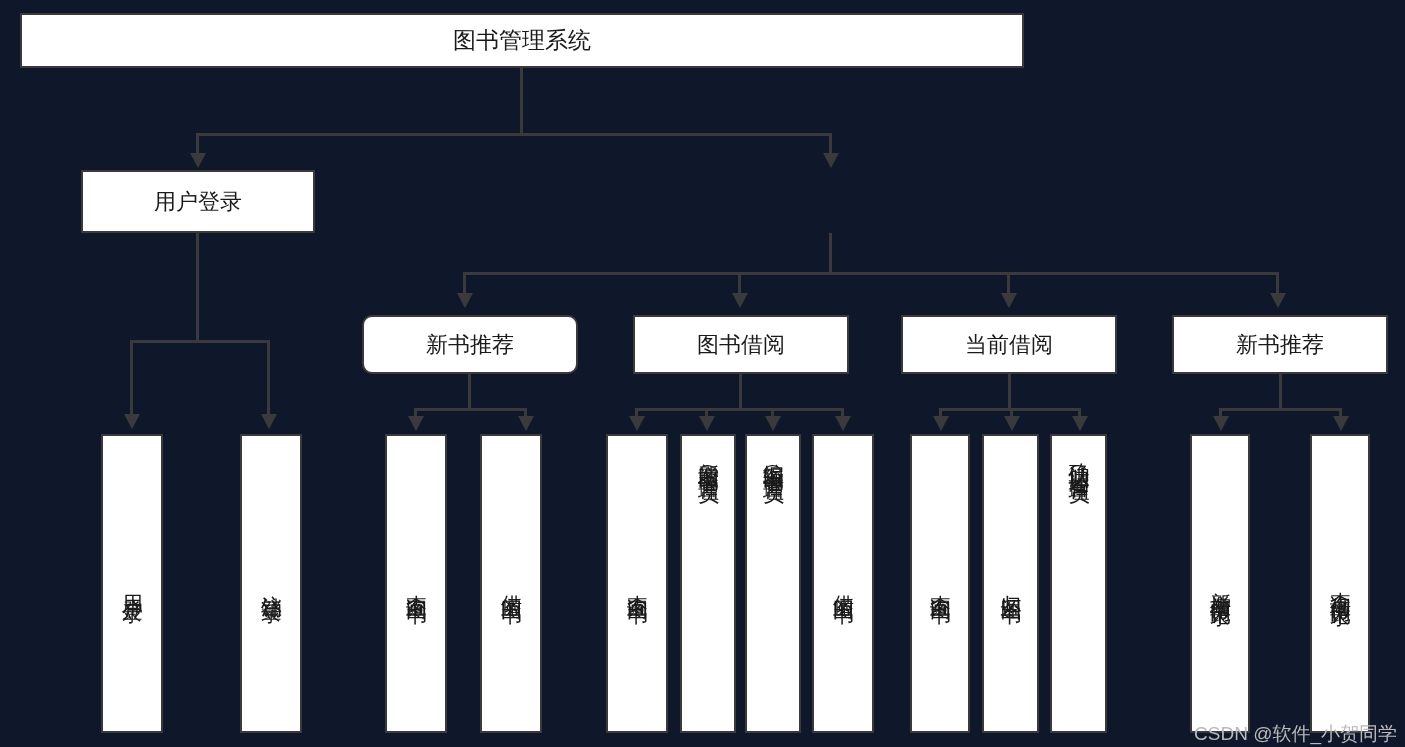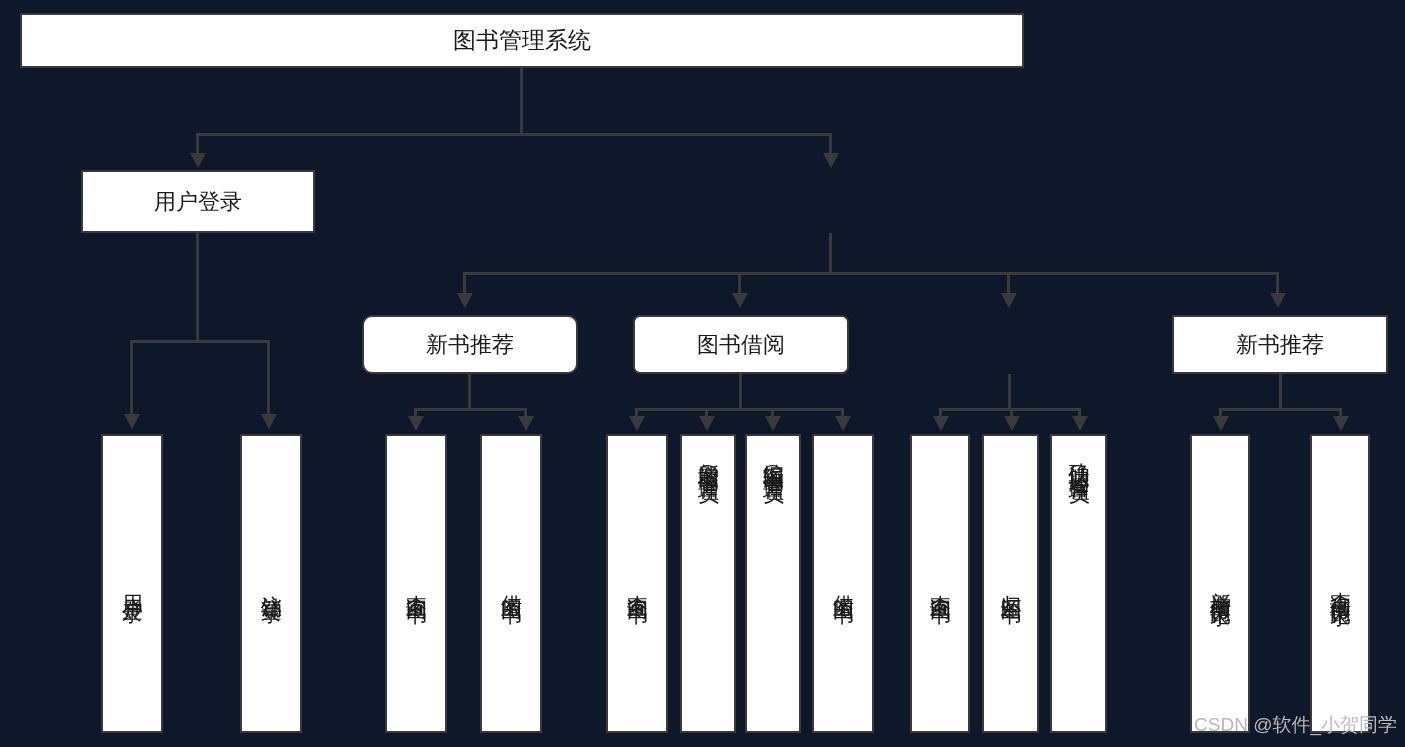--- a/index.html
+++ b/index.html
@@ -70,21 +70,21 @@
     height: 0;
     border-left: 8px solid transparent;
     border-right: 8px solid transparent;
     border-top: 15px solid #3a3a3a;
   }
 
   
   #watermark {
     position: absolute;
     right: 8px;
-    bottom: 9px;
+    bottom: 0;
     font-size: 19px;
     color: #b9b9b9;
     white-space: nowrap;
     pointer-events: none;
     text-align: right;
   }
 </style>
 </head>
 <body>
 
@@ -125,22 +125,25 @@
 
   <div class="vline" style="left:1007px; top:272px; height:21px;"></div>
   <div class="arrow" style="left:1001px; top:293px;"></div>
 
   <div class="vline" style="left:1276px; top:272px; height:21px;"></div>
   <div class="arrow" style="left:1270px; top:293px;"></div>
 
   <div class="node lvl3" style="left:362px; top:315px; width:216px; height:59px;border-radius:10px;">
     <span>新书推荐</span>
   </div>
-  <div class="node lvl3" style="left:633px; top:315px; width:216px; height:59px;border-radius:7px;">
+  <div class="node lvl3" style="left:633px; top:315px; width:216px; height:59px;">
     <span>图书借阅</span>
+  </div>
+  <div class="node lvl3" style="left:901px; top:315px; width:216px; height:59px;">
+    <span>当前借阅</span>
   </div>
   <div class="node lvl3" style="left:1172px; top:315px; width:216px; height:59px;">
     <span>新书推荐</span>
   </div>
 
   <div class="vline" style="left:468px; top:374px; height:34px;"></div>
   <div class="hline" style="left:414px; top:408px; width:113px;"></div>
   <div class="vline" style="left:414px; top:408px; height:10px;"></div>
   <div class="arrow" style="left:408px; top:416px;"></div>
   <div class="vline" style="left:524px; top:408px; height:10px;"></div>

